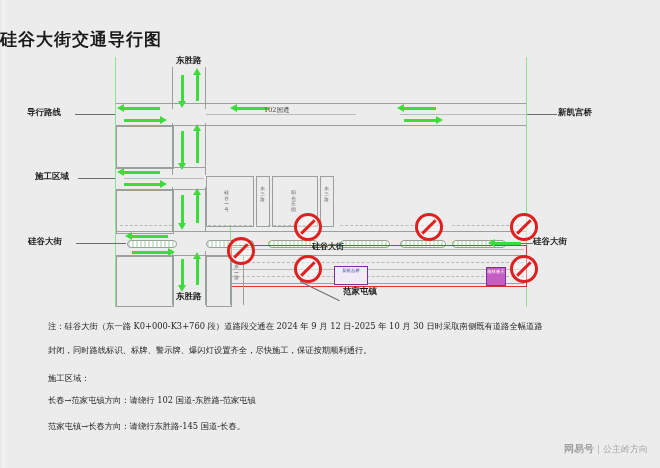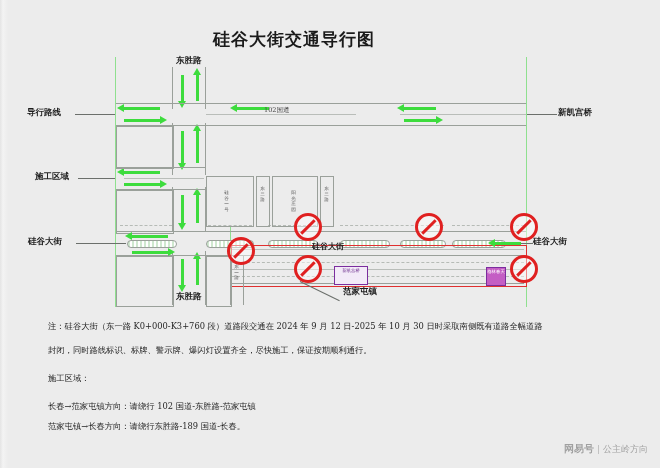--- a/index.html
+++ b/index.html
@@ -7,21 +7,21 @@
     width:660px;height:468px;
     background:#ebebeb;
     font-family:"DejaVu Sans","Liberation Sans",sans-serif;
     overflow:hidden;position:relative;
   }
   .page{position:absolute;left:0;top:0;width:660px;height:468px;
         background:linear-gradient(90deg,#e4e4e4 0px,#f3f3f3 3px,#ececec 8px,#ececec 100%);}
 
   
   .title{
-    position:absolute;left:0;top:28px;width:588px;text-align:center;
+    position:absolute;left:0;top:28px;width:588px;text-align:left;
     font-size:17px;color:#1a1a1a;letter-spacing:1px;
     font-family:"DejaVu Serif","Liberation Serif",serif;font-weight:600;
   }
 
   
   .map{position:absolute;left:0;top:55px;width:608px;height:250px;}
 
   
   .vline{position:absolute;background:#8fe08f;width:1px;}
   .vline.dark{background:#9aa09a;}
@@ -224,22 +224,22 @@
     <div class="noentry" style="left:415px;top:158px;" title="禁止通行"></div>
     <div class="noentry" style="left:510px;top:158px;" title="禁止通行"></div>
     <div class="noentry" style="left:510px;top:200px;" title="禁止通行"></div>
 
   </div>
 
   <div class="notes">
     <div class="nline" style="left:48px;top:14px;">注：硅谷大街（东一路 K0+000-K3+760 段）道路段交通在 2024 年 9 月 12 日-2025 年 10 月 30 日时采取南侧既有道路全幅道路</div>
     <div class="nline" style="left:48px;top:38px;">封闭，同时路线标识、标牌、警示牌、爆闪灯设置齐全，尽快施工，保证按期顺利通行。</div>
     <div class="nline" style="left:48px;top:66px;">施工区域：</div>
-    <div class="nline" style="left:48px;top:94px;">长春→范家屯镇方向：请绕行 102 国道-东胜路-范家屯镇</div>
-    <div class="nline" style="left:48px;top:114px;">范家屯镇→长春方向：请绕行东胜路-189 国道-长春。</div>
+    <div class="nline" style="left:48px;top:88px;">长春→范家屯镇方向：请绕行 102 国道-东胜路-范家屯镇</div>
+    <div class="nline" style="left:48px;top:114px;">范家屯镇→长春方向：请绕行东胜路-145 国道-长春。</div>
   </div>
 
   <div class="wm">
     <span class="brand">网易号</span>
     <span class="bar"></span>
     <span class="sub">公主岭方向</span>
   </div>
 
 </div>
 

